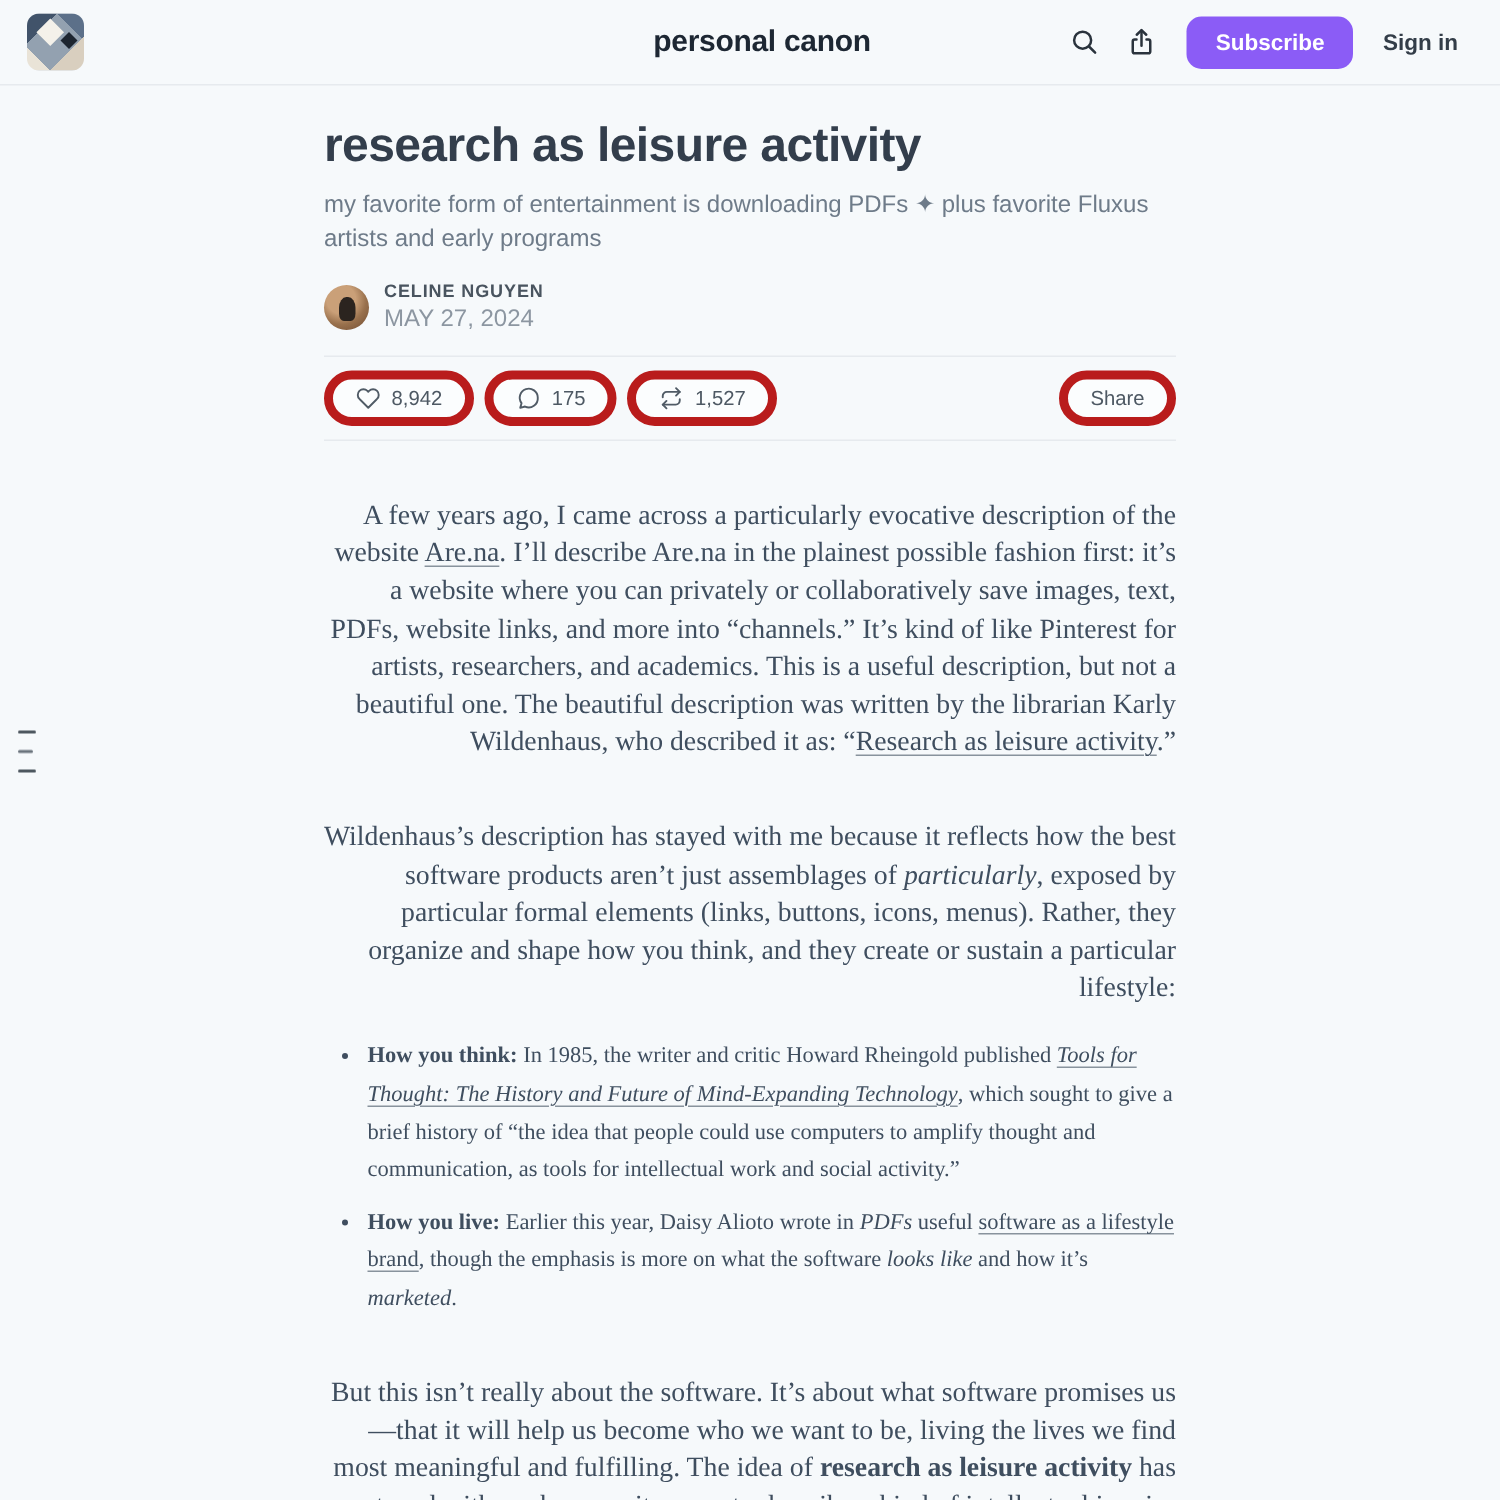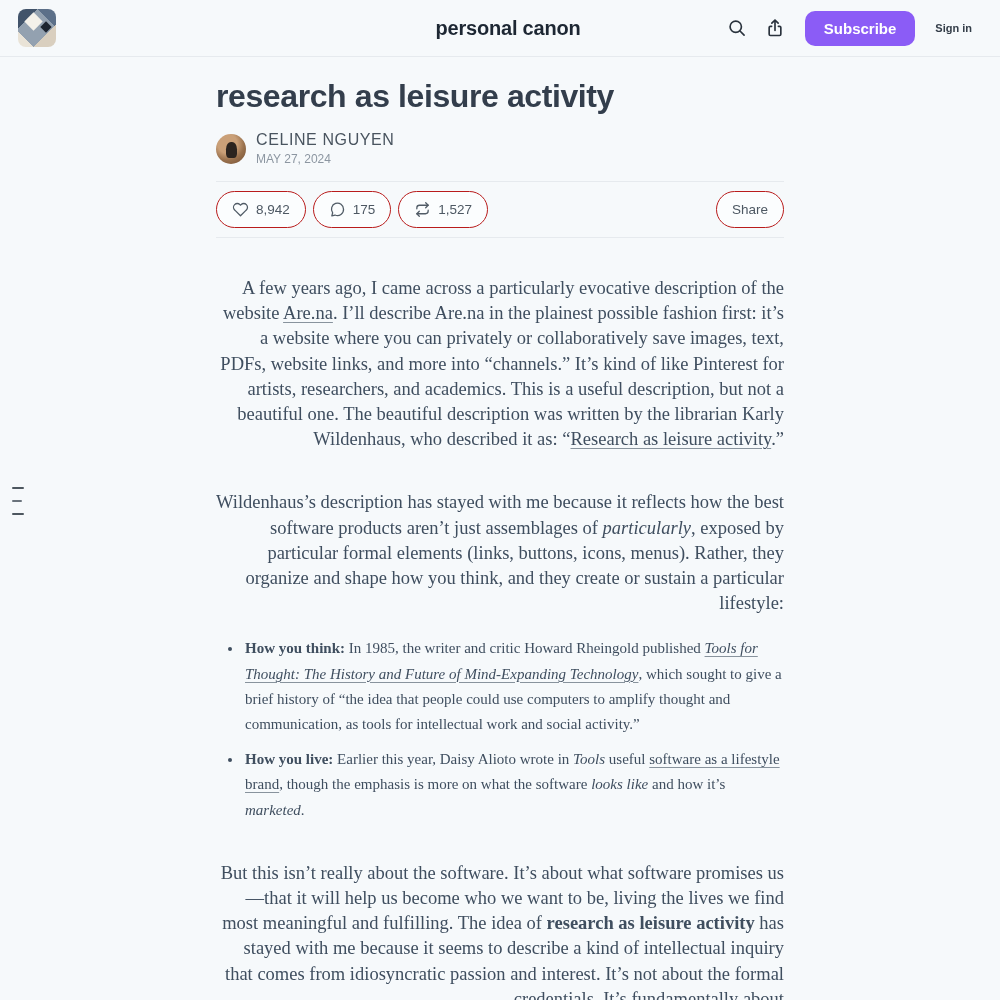--- a/index.html
+++ b/index.html
@@ -47,21 +47,21 @@
     width:24px; height:24px; display:flex; align-items:center; justify-content:center;
     background:none; border:none; color:#2a333d; cursor:pointer; padding:0;
   }
   .icon-btn svg { width:20px; height:20px; }
   .subscribe-btn {
     background:#8b5cf6; color:#ffffff; border:none; cursor:pointer;
     font-family:inherit; font-size:15px; font-weight:700;
     padding:9px 19px; border-radius:10px; margin-left:4px;
   }
   .signin-link {
-    font-size:11px; font-weight:700; color:#333d48;
+    font-size:15px; font-weight:700; color:#333d48;
     text-decoration:none; margin-left:6px; cursor:pointer;
   }
 
   
   .column { width:568px; margin:0 auto; }
   .post-title {
     margin-top:21px;
     font-size:32px; font-weight:700; color:#333e4c; letter-spacing:-0.4px;
   }
   .post-subtitle {
@@ -71,35 +71,35 @@
   .avatar {
     width:30px; height:30px; border-radius:50%; flex:0 0 auto; cursor:pointer;
     background:radial-gradient(circle at 38% 32%,#caa078 0 35%,#99714d 60%,#6e4a30 100%);
     position:relative; overflow:hidden;
   }
   .avatar::after {
     content:""; position:absolute; left:10px; top:8px; width:11px; height:16px;
     background:#2b241f; border-radius:45% 45% 30% 30%;
   }
   .author-name {
-    font-size:16px; font-weight:400; letter-spacing:0.6px; color:#49545f;
+    font-size:12px; font-weight:700; letter-spacing:0.6px; color:#49545f;
     text-transform:uppercase; cursor:pointer;
   }
-  .post-date { font-size:12px; color:#8c96a1; margin-top:3px; }
+  .post-date { font-size:16px; color:#8c96a1; margin-top:3px; }
 
   
   .action-bar {
     margin-top:15px;
     border-top:1px solid #e6eaee; border-bottom:1px solid #e6eaee;
     padding:9px 0; display:flex; align-items:center;
   }
   .pill {
     display:flex; align-items:center; gap:7px;
     height:37px; padding:4px 15px; border-radius:20px;
-    background:#fbfdfe; border:1px solid #b91c1c;
+    background:#fbfdfe; border:6px solid #b91c1c;
     font-family:inherit; font-size:13.5px; color:#4d5863; cursor:pointer;
     margin-right:7px;
   }
   .pill svg { width:17px; height:17px; color:#505b66; }
   .pill.share-pill { margin:0 0 0 auto; }
 
   
   .article { margin-top:14px; padding-bottom:40px; font-family:"Liberation Serif","DejaVu Serif",serif; }
   .article p {
     font-size:18.5px; line-height:25.2px; color:#3f4e5f; margin-top:38px;text-align:right;
@@ -159,20 +159,21 @@
 </header>
 
 <div class="toc-indicator">
   <span></span>
   <span></span>
   <span></span>
 </div>
 
 <main class="column">
   <h1 class="post-title">research as leisure activity</h1>
+  <div class="post-subtitle">my favorite form of entertainment is downloading PDFs ✦ plus favorite Fluxus artists and early programs</div>
 
   <div class="byline">
     <div class="avatar"></div>
     <div>
       <div class="author-name">CELINE NGUYEN</div>
       <div class="post-date">MAY 27, 2024</div>
     </div>
   </div>
 
   <div class="action-bar">
@@ -204,17 +205,17 @@
       <span>1,527</span>
     </button>
     <button class="pill share-pill">Share</button>
   </div>
 
   <article class="article">
       <p><span>A few years ago, I came across a particularly evocative description of the website </span><a href="#" class="body-link">Are.na</a><span>. I’ll describe Are.na in the plainest possible fashion first: it’s a website where you can privately or collaboratively save images, text, PDFs, website links, and more into “channels.” It’s kind of like Pinterest for artists, researchers, and academics. This is a useful description, but not a beautiful one. The beautiful description was written by the librarian Karly Wildenhaus, who described it as: “</span><a href="#" class="body-link">Research as leisure activity</a><span>.”</span></p>
       <p><span>Wildenhaus’s description has stayed with me because it reflects how the best software products aren’t just assemblages of </span><span class="i">particularly</span><span>, exposed by particular formal elements (links, buttons, icons, menus). Rather, they organize and shape how you think, and they create or sustain a particular lifestyle:</span></p>
       <ul>
         <li><span class="b">How you think: </span><span>In 1985, the writer and critic Howard Rheingold published </span><a href="#" class="body-link i">Tools for Thought: The History and Future of Mind-Expanding Technology</a><span>, which sought to give a brief history of “the idea that people could use computers to amplify thought and communication, as tools for intellectual work and social activity.”</span></li>
-        <li><span class="b">How you live: </span><span>Earlier this year, Daisy Alioto wrote in </span><span class="i">Tools</span><span> useful </span><a href="#" class="body-link">software as a lifestyle brand</a><span>, though the emphasis is more on what the software </span><span class="i">looks like</span><span> and how it’s </span><span class="i">marketed</span><span>.</span></li>
+        <li><span class="b">How you live: </span><span>Earlier this year, Daisy Alioto wrote in </span><span class="i">PDFs</span><span> useful </span><a href="#" class="body-link">software as a lifestyle brand</a><span>, though the emphasis is more on what the software </span><span class="i">looks like</span><span> and how it’s </span><span class="i">marketed</span><span>.</span></li>
       </ul>
       <p><span>But this isn’t really about the software. It’s about what software promises us—that it will help us become who we want to be, living the lives we find most meaningful and fulfilling. The idea of </span><span class="b">research as leisure activity</span><span> has stayed with me because it seems to describe a kind of intellectual inquiry that comes from idiosyncratic passion and interest. It’s not about the formal credentials. It’s fundamentally about </span></p>
     </article>
 </main>
 
 </body></html>

